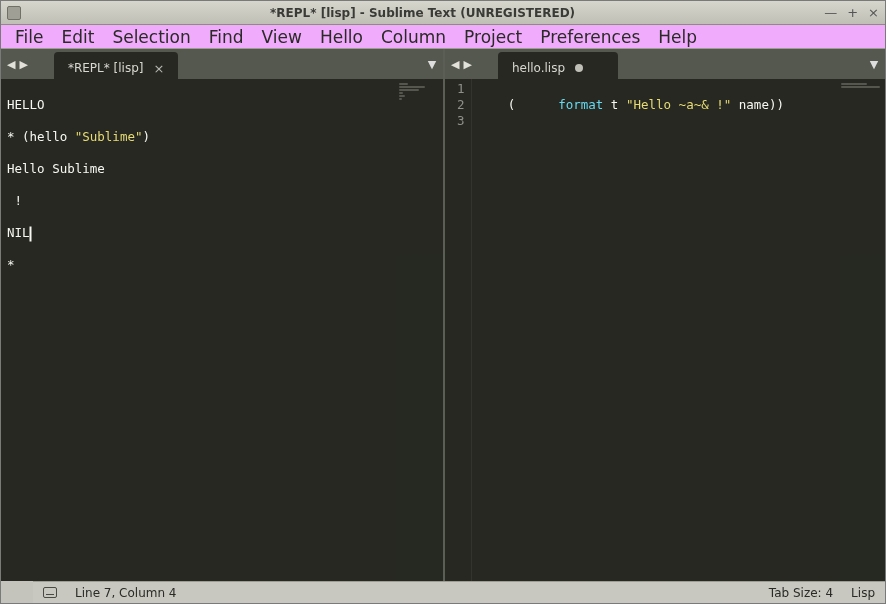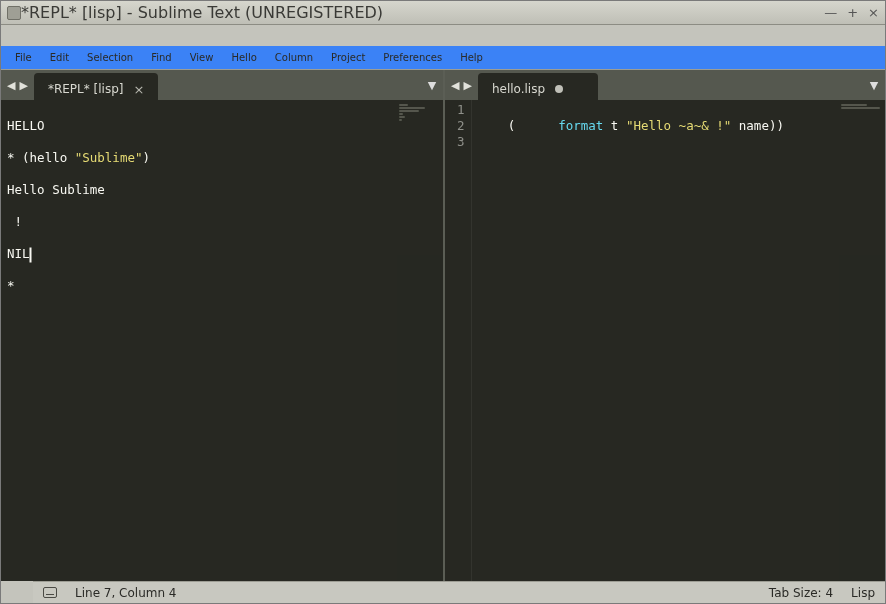--- a/index.html
+++ b/index.html
@@ -2,38 +2,38 @@
 <html><head>
 <meta charset="utf-8">
 <style>
   * { box-sizing: border-box; margin: 0; padding: 0; }
   html, body { width: 886px; height: 604px; overflow: hidden; font-family: "DejaVu Sans", "Liberation Sans", sans-serif; background: #3a3a3a; }
   
   
   .window { width: 886px; height: 604px; display: flex; flex-direction: column; border: 1px solid #7a7a7a; background: #c4c4bc; }
   
   .titlebar { height: 24px; background: linear-gradient(to bottom, #d6d6cd, #bfbfb6); display: flex; align-items: center; padding: 0 6px; border-bottom: 1px solid #8c8c83; color: #2b2b2b; }
-  .titlebar .title { flex: 1; text-align: left; font-size: 16px; font-weight: normal; color: #3a3a36; }
+  .titlebar .title { flex: 1; text-align: center; font-size: 12px; font-weight: bold; color: #3a3a36; }
   .titlebar .winbtns { display: flex; gap: 10px; font-size: 13px; color: #555; }
   .titlebar .winbtns span { cursor: default; }
   .app-icon { width: 14px; height: 14px; background: #9f9f95; border:1px solid #707067; border-radius:2px; }
   
-  .menubar { height: 24px; background: #3b82f6; display: flex; align-items: center; padding: 0 6px; gap: 2px; border-bottom: 1px solid #9d9d94; font-size: 10px; color: #2a2a26; margin-top: 21px; }
+  .menubar { height: 24px; background: #f0abfc; display: flex; align-items: center; padding: 0 6px; gap: 2px; border-bottom: 1px solid #9d9d94; font-size: 17px; color: #2a2a26; }
   .menubar span { padding: 3px 8px; }
   
   .workarea { flex: 1; display: flex; background: #262923; }
   
   .pane { display: flex; flex-direction: column; min-width: 0; position: relative; }
   .pane.left { flex: 0 0 444px; border-right: 2px solid #5b5e55; }
   .pane.right { flex: 1; }
   
   .tabbar { height: 30px; background: #55584f; display: flex; align-items: stretch; overflow: hidden; position: relative; }
   .tab-nav { display: flex; align-items: center; padding: 0 6px; gap: 4px; color: #d6d6cf; }
   .arrow-left, .arrow-right { font-size: 11px; color: #e2e2db; }
-  .tab { display: flex; align-items: center; gap: 10px; padding: 16px 14px; background: #3f423a; color: #d8d8d0; font-size: 12px; border-top-left-radius: 4px; border-top-right-radius: 4px; margin-top:3px; margin-left:0; min-width: 120px; position: relative; }
+  .tab { display: flex; align-items: center; gap: 10px; padding: 16px 14px; background: #3f423a; color: #d8d8d0; font-size: 12px; border-top-left-radius: 4px; border-top-right-radius: 4px; margin-top:3px; margin-left:20px; min-width: 120px; position: relative; }
   .tab.active { background: #272822; }
   .tab .close { font-size: 13px; color: #b8b8b0; }
   .tab .dirty-dot { width:8px; height:8px; border-radius:50%; background:#c0c0b8; display:inline-block; }
   .tabbar .spacer { flex: 1; }
   .tabbar .dropdown { width: 22px; display:flex; align-items:center; justify-content:center; color:#dedede; font-size:11px; }
   
   .editor { flex: 1; display: flex; background: #272822; color: #f8f8f2; font-family: "DejaVu Sans Mono", "Liberation Mono", monospace; font-size: 12.5px; line-height: 16px; position: relative; overflow: hidden; }
   .gutter { background: #272822; color: #8f908a; padding: 2px 6px 2px 12px; text-align: right; user-select: none; border-right:1px solid #33342e; }
   .gutter .ln { height: 16px; }
   .code { padding: 2px 6px; white-space: pre; flex: 1; position: relative; }

